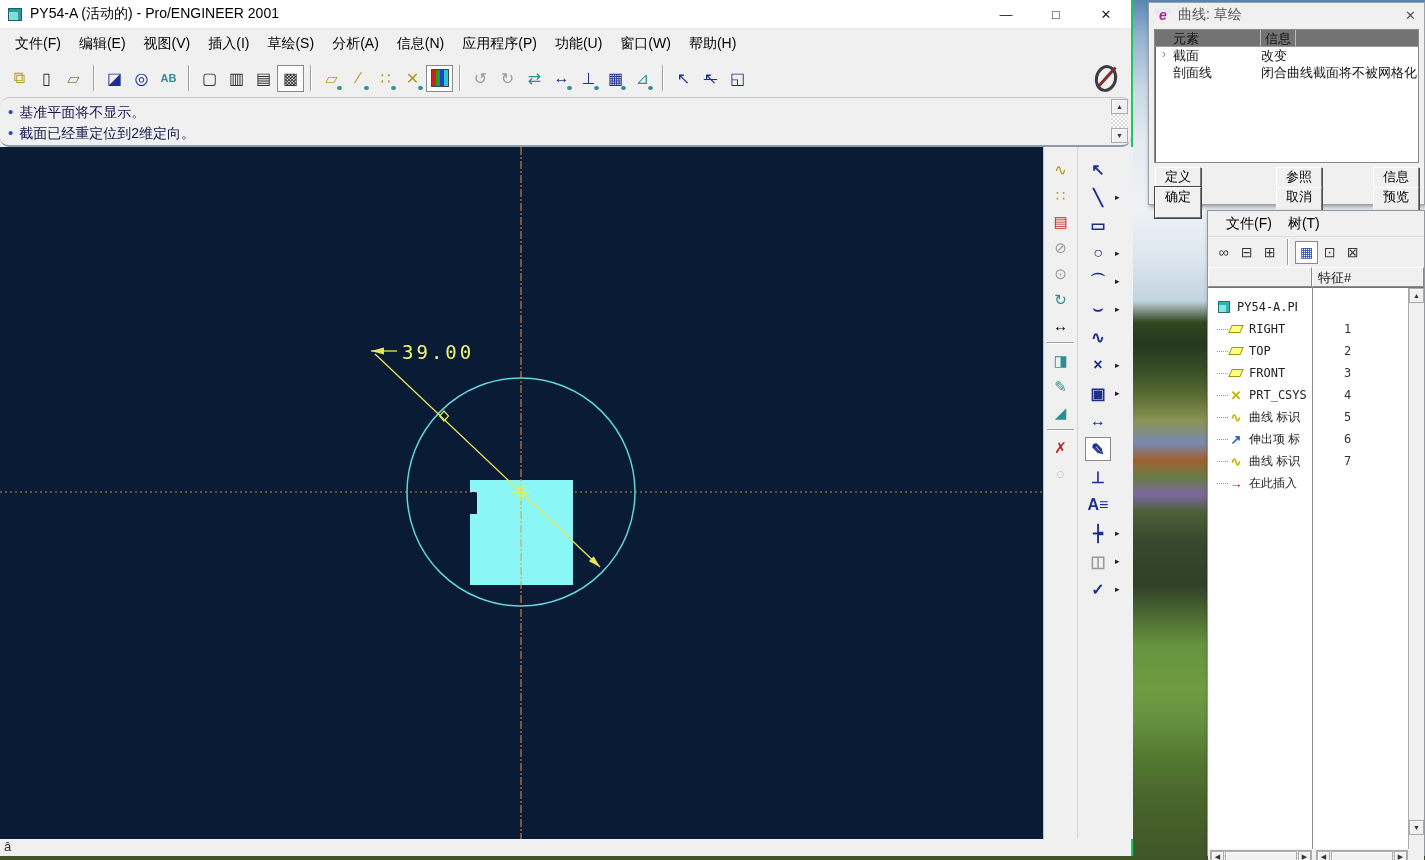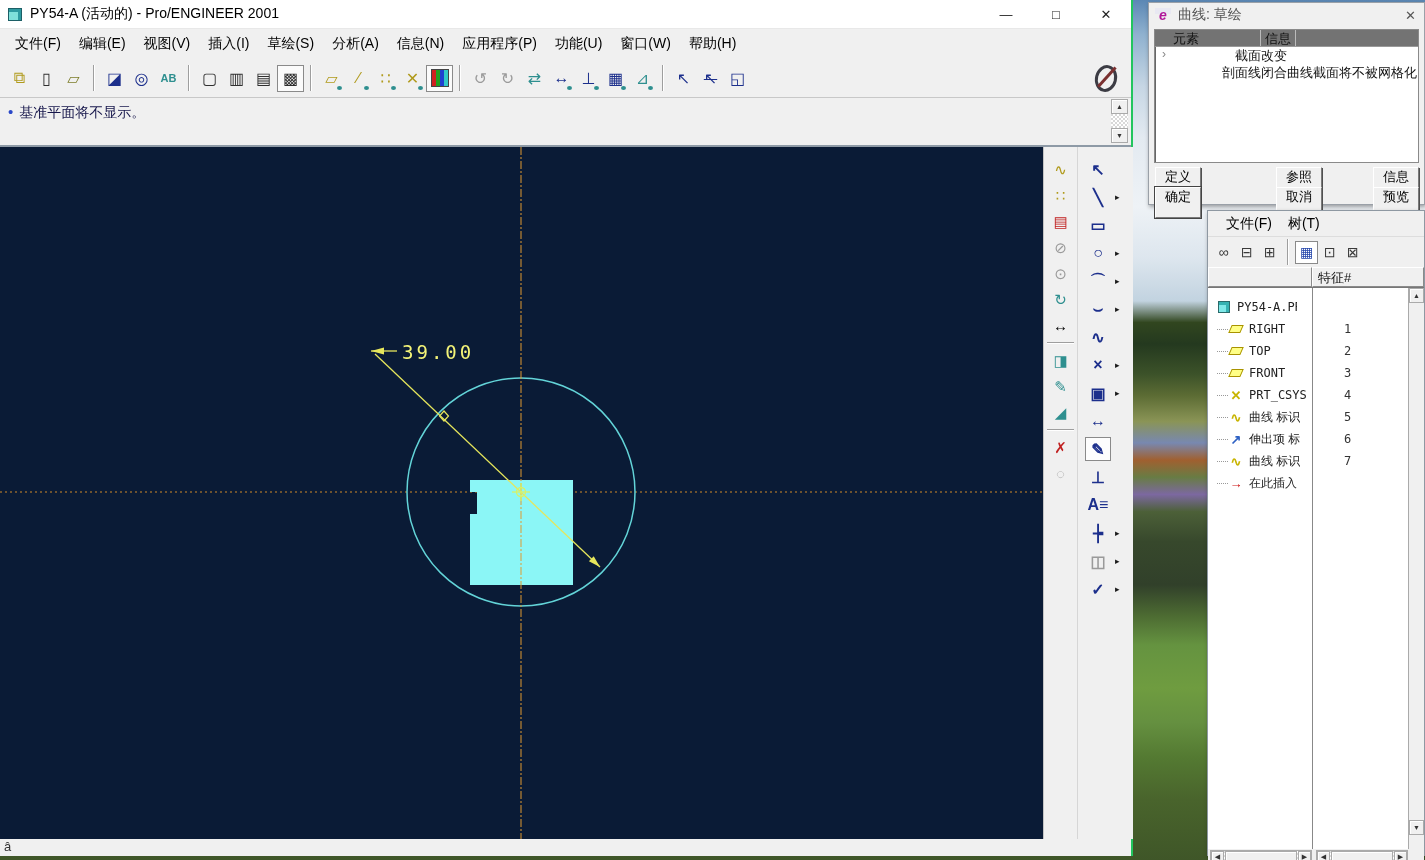--- a/index.html
+++ b/index.html
@@ -35,21 +35,21 @@
   .tb-pressed { background:#fbfbfb; box-shadow:inset 0 0 0 1px #8a8a8a; }
   .eye { position:relative; }
   .eye::after { content:""; position:absolute; right:3px; bottom:2px; width:5px; height:4px; background:#2e8f8f; border-radius:50%; }
   .strike { text-decoration:line-through; }
   #colors-swatch { width:18px; height:18px; background:linear-gradient(90deg,#d02020 0 25%,#20a020 25% 50%,#2040d0 50% 75%,#30c8c8 75% 100%); border:1px solid #444; }
   #top-toolbar .spacer { flex:1; }
   #proe-logo { width:22px; height:27px; border:3px solid #3c3c44; border-radius:50%; transform:rotate(14deg); position:relative; margin-right:8px; }
   #proe-logo::after { content:""; position:absolute; left:7px; top:-4px; width:3px; height:26px; background:#7a3030; transform:rotate(28deg); }
 
   
-  #msg-area { position:relative; height:50px; background:#f0f0f0; border-top:1px solid #c8c8c8; border-bottom:2px solid #8e9aa6; padding:3px 8px; }
+  #msg-area { position:relative; height:50px; background:#f0f0f0; border-top:1px solid #c8c8c8; border-bottom:2px solid #8e9aa6; padding:3px 8px;border-radius:9px; }
   .msg-line { font-size:14px; color:#15154a; height:21px; line-height:21px; }
   .msg-line .bullet { color:#2a48c8; margin-right:6px; font-size:15px; }
   #msg-scroll { position:absolute; right:3px; top:1px; width:17px; height:46px; }
   .scr-btn { width:17px; height:15px; background:#f0f0f0; border:1px solid #aaa; box-shadow:inset 1px 1px 0 #fff; font-size:7px; color:#333; text-align:center; line-height:13px; }
   #msg-scroll .track { width:17px; height:14px; background:repeating-conic-gradient(#fff 0 25%,#d8d8d8 0 50%) 0 0/4px 4px; }
 
   
   #canvas-wrap { position:absolute; left:0; top:147px; width:1043px; height:692px; background:#0a1b36; }
   #mini-col { position:absolute; left:1043px; top:147px; width:34px; height:692px; background:#f0f0f0; border-left:1px solid #c4c4c4; padding-top:8px; }
   .mini-ic { width:24px; height:23px; margin:3px auto; display:flex; align-items:center; justify-content:center; font-size:15px; }
@@ -68,21 +68,21 @@
   #dlg-title { height:24px; display:flex; align-items:center; padding:0 8px 0 6px; }
   #dlg-ic { width:16px; height:15px; margin-right:7px; font-size:14px; font-weight:bold; font-style:italic; color:#b0189a; line-height:15px; text-align:center; background:linear-gradient(180deg,#e8e8f2 0 40%,transparent 40%); }
   #dlg-title .t { font-size:14px; color:#555; flex:1; }
   #dlg-close { color:#555; font-size:13px; }
   #dlg-table { position:absolute; left:5px; right:5px; top:26px; height:134px; background:#fff; border:1px solid #8a8a8a; box-shadow:inset 1px 1px 0 #666; }
   .dlg-hrow { display:flex; height:17px; background:#737373; border-bottom:1px solid #999; }
   .dlg-hcell { font-size:13px; color:#111; padding:0 4px; border-right:1px solid #bbb; }
   .dlg-hcell.c1 { width:106px; padding-left:18px; }
   .dlg-row { display:flex; height:17px; font-size:13px; color:#111; }
   .dlg-c0 { width:18px; text-align:center; color:#888; font-size:12px; }
-  .dlg-c1 { width:88px;text-align:right; }
+  .dlg-c1 { width:88px; }
   .dlg-c2 { flex:1; }
   .dlg-btn { position:absolute; width:46px; height:31px; background:#f0f0f0; border:1px solid #7a7a7a; border-top-color:#fff; border-left-color:#fff; box-shadow:1px 1px 0 #505050; font-size:13px; text-align:center; line-height:17px; color:#000; }
   .dlg-btn.default { outline:1px solid #444; }
 
   
   #tree-win { position:absolute; left:1207px; top:210px; width:218px; height:646px; background:#f0f0f0; border:1px solid #8e98a2; box-shadow:1px 2px 4px rgba(0,0,0,.35); }
   #tree-menu { height:26px; display:flex; align-items:center; padding-left:10px; border-bottom:1px solid #ddd; }
   #tree-menu .menu-item { font-size:14px; padding:4px 8px; }
   #tree-tb { height:30px; display:flex; align-items:center; padding-left:4px; }
   .ttb { width:23px; height:23px; display:flex; align-items:center; justify-content:center; font-size:14px; color:#3a3a3a; }
@@ -181,20 +181,21 @@
       <span class="sep"></span>
       <span class="tbtn n">↖</span>
       <span class="tbtn n strike">↖</span>
       <span class="tbtn n">◱</span>
       <span class="spacer"></span>
       <span id="proe-logo"></span>
     </div>
 
     <div id="msg-area">
       <div class="msg-line"><span class="bullet">•</span><span>基准平面将不显示。</span></div>
+      <div class="msg-line"><span class="bullet">•</span><span>截面已经重定位到2维定向。</span></div>
       <div id="msg-scroll">
         <div class="scr-btn">▲</div>
         <div class="track"></div>
         <div class="scr-btn">▼</div>
       </div>
     </div>
 
     <div id="canvas-wrap">
       <svg width="1043" height="692">
         <rect x="0" y="0" width="1043" height="692" fill="#0a1b36"></rect>

